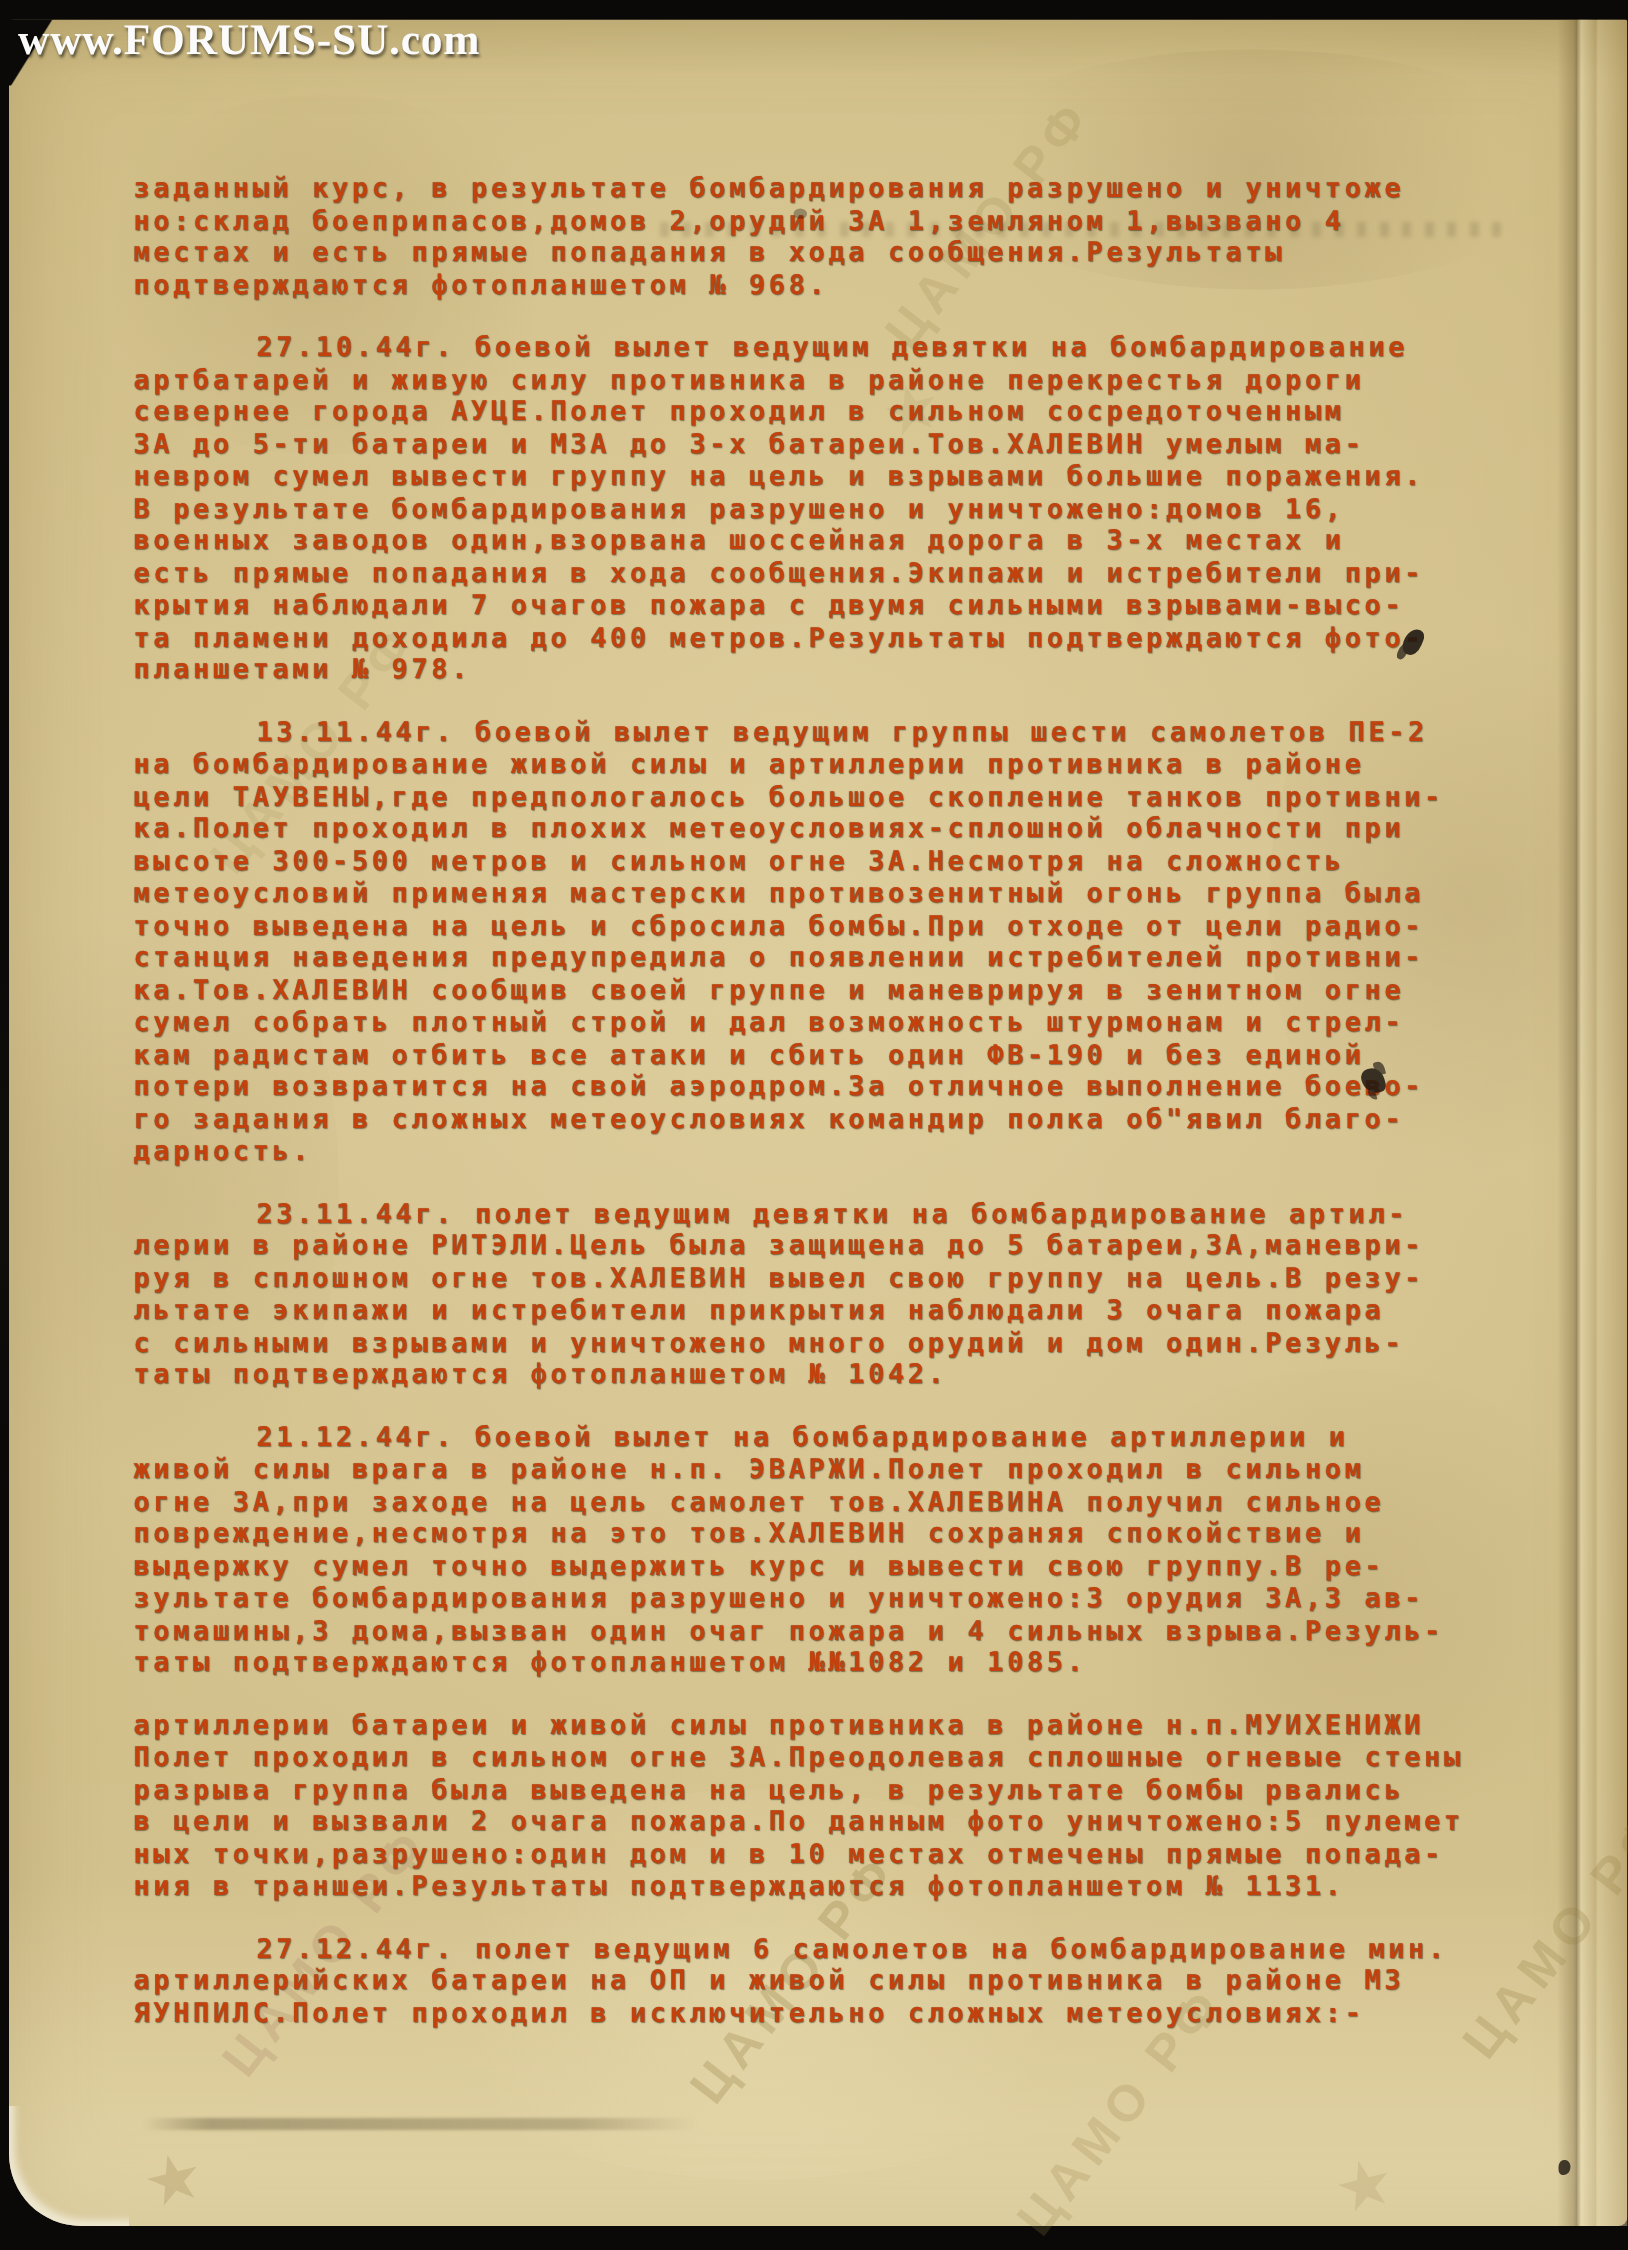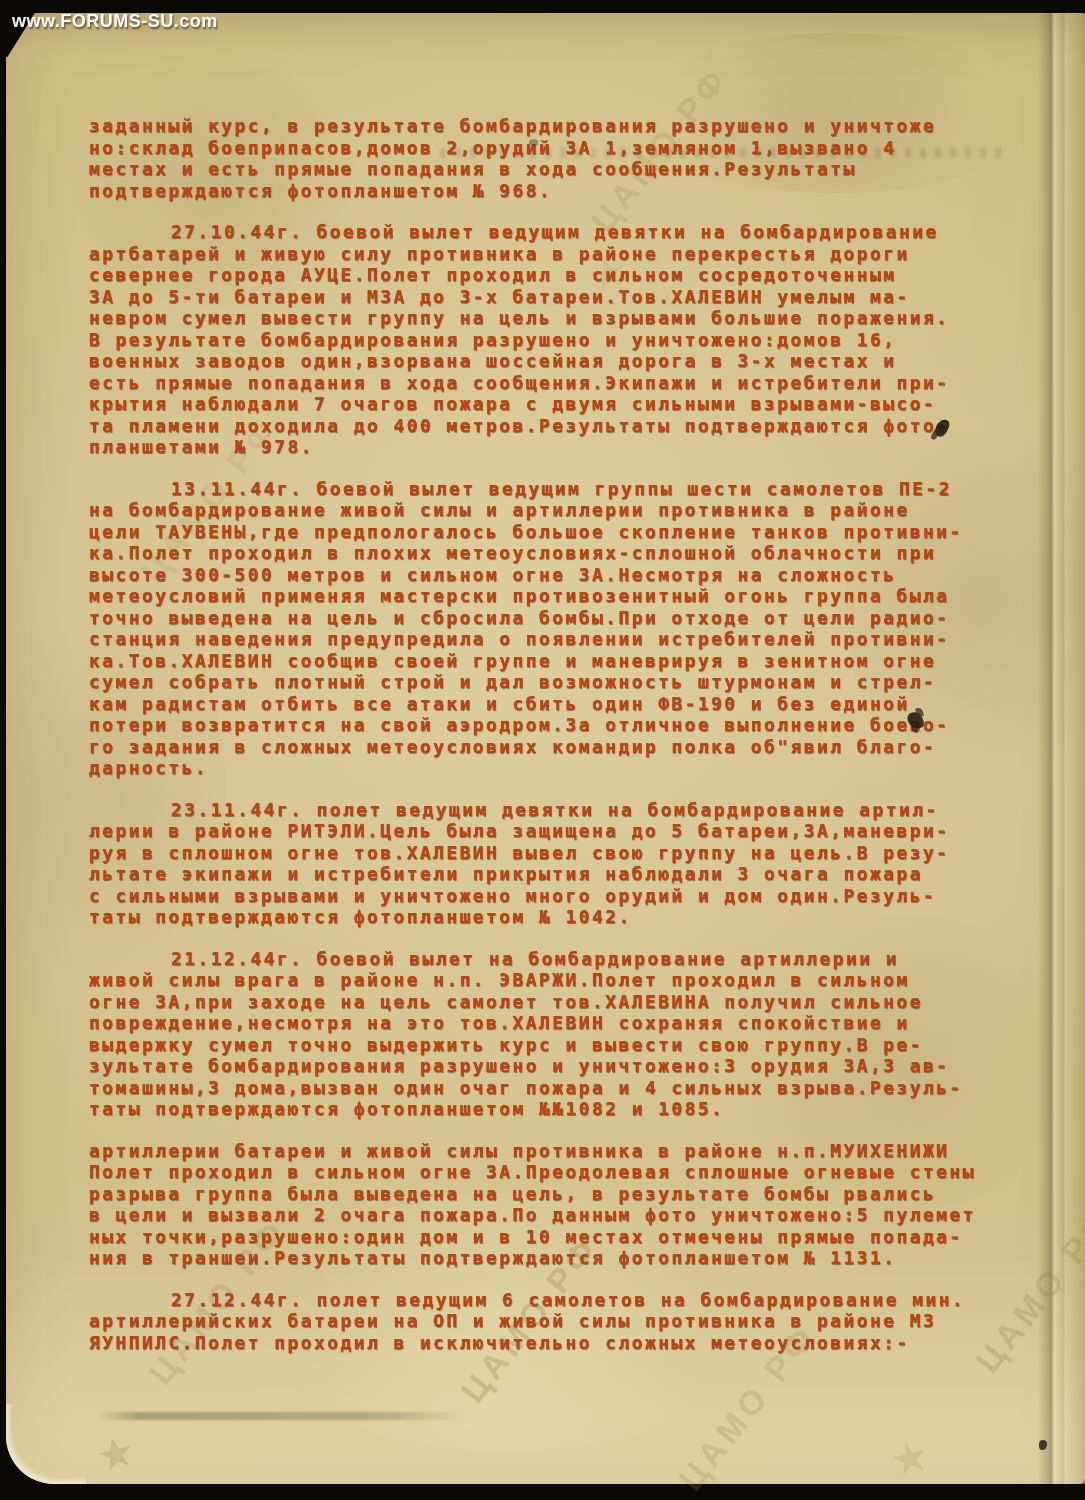--- a/index.html
+++ b/index.html
@@ -67,21 +67,21 @@
     white-space:nowrap;
     margin-top:44px;
   }
   .para{margin:0 0 20px 0;}
   .line{height:21.5px;}
   .line.indent{padding-left:82px;}
 
   
   .site-wm{
     position:absolute;left:12px;top:11px;
-    font-family:Liberation Sans, sans-serif;font-weight:800;font-size:18px;
+    font-family:Liberation Serif, serif;font-weight:800;font-size:29px;
     letter-spacing:0.5px;color:#fbfbfb;
     text-shadow:1px 2px 2px rgba(0,0,0,0.55);
   }
   .awm{
     position:absolute;
     font-family:"Liberation Sans",sans-serif;font-weight:bold;font-size:34px;
     letter-spacing:5px;color:rgba(145,120,62,0.26);
     transform:rotate(-52deg);white-space:nowrap;pointer-events:none;
   }
   .awm1{left:560px;top:130px;color:rgba(150,128,70,0.20);}

